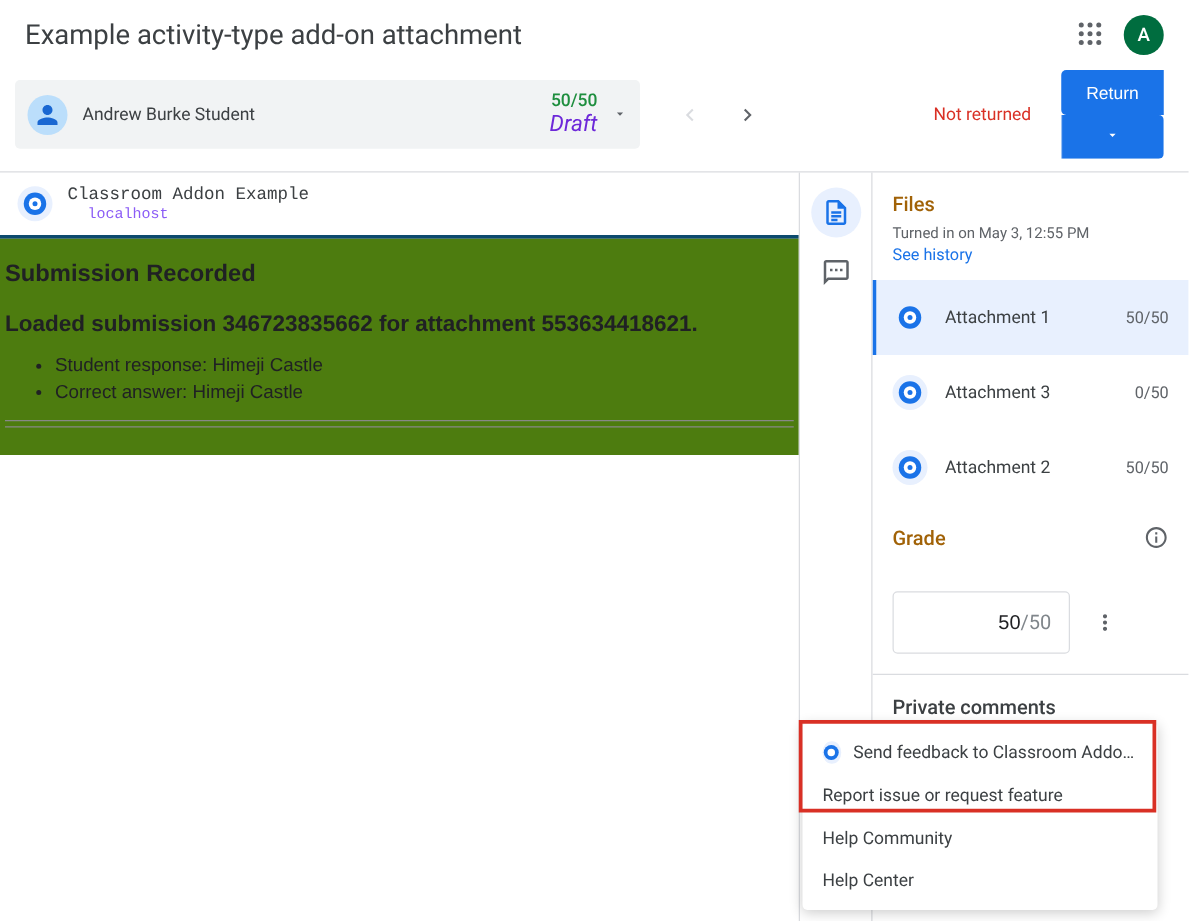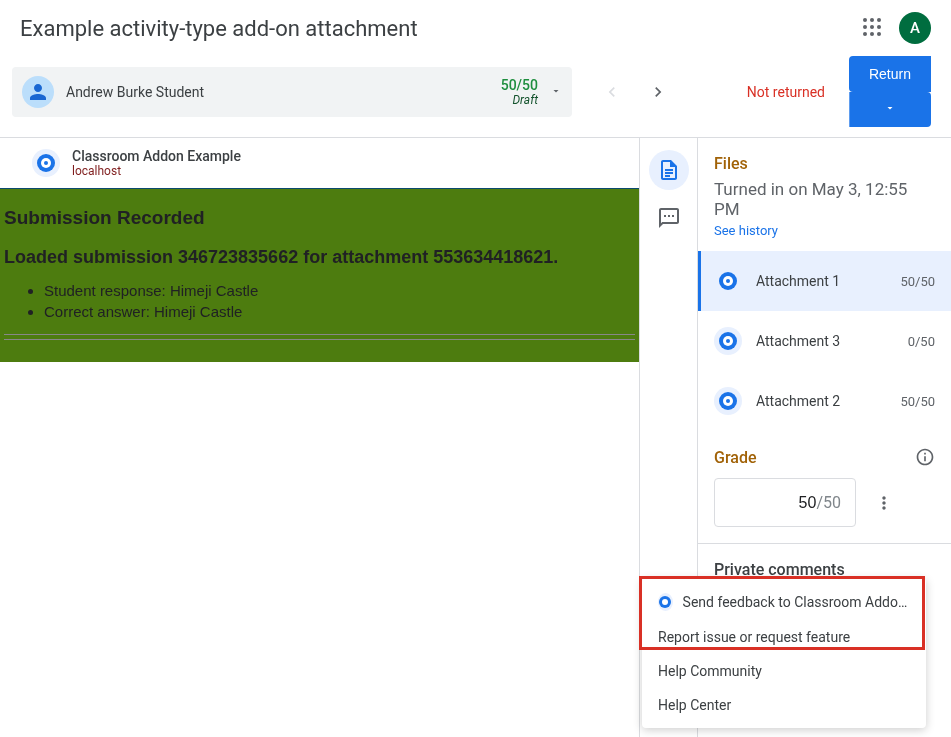--- a/index.html
+++ b/index.html
@@ -6,75 +6,75 @@
 body { font-family: "Google Sans", Roboto, Arial, sans-serif; color: #202124; background: #fff; width: 951px; height: 737px; overflow: hidden; position: relative; }
 
 .header { display: flex; align-items: center; justify-content: space-between; padding: 12px 20px; }
 .header-title { font-size: 22px; color: #3c4043; font-weight: 400; }
 .header-right { display: flex; align-items: center; gap: 16px; }
 .apps-icon { width: 20px; height: 20px; display: grid; grid-template-columns: repeat(3, 4px); grid-template-rows: repeat(3, 4px); gap: 3px; cursor: pointer; }
 .apps-icon span { background: #5f6368; border-radius: 50%; }
 .avatar { width: 32px; height: 32px; border-radius: 50%; background: #006d3f; color: #fff; display: flex; align-items: center; justify-content: center; font-size: 15px; font-weight: 500; cursor: pointer; }
 
 .toolbar { display: flex; align-items: center; padding: 0 20px 10px 12px; gap: 8px; }
-.student-selector { display: flex; align-items: center; background: #f1f3f4; border-radius: 4px; padding: 9px 10px; width: 560px; cursor: pointer; }
+.student-selector { display: flex; align-items: center; background: #f1f3f4; border-radius: 4px; padding: 9px 10px; width: 500px; cursor: pointer; }
 .student-avatar { width: 32px; height: 32px; border-radius: 50%; background: #bbdefb; display: flex; align-items: center; justify-content: center; margin-right: 12px; }
 .student-avatar svg { width: 24px; height: 24px; fill: #1967d2; }
 .student-name { flex: 1; font-size: 14px; color: #3c4043; }
 .student-score { text-align: right; margin-right: 12px; }
 .student-score .score { color: #1e8e3e; font-size: 14px; font-weight: 500; }
-.student-score .draft { color: #14532d; font-size: 12px; font-style: italic; }
+.student-score .draft { color: #6d28d9; font-size: 18px; font-style: italic; }
 .dropdown-arrow { color: #5f6368; }
 .nav-arrows { display: flex; gap: 6px; margin-left: 12px; }
 .nav-btn { width: 40px; height: 40px; border: none; background: transparent; border-radius: 50%; cursor: pointer; display: flex; align-items: center; justify-content: center; color: #5f6368; }
 .nav-btn:disabled { color: #dadce0; cursor: default; }
 .toolbar-spacer { flex: 1; }
 .not-returned { color: #d93025; font-size: 14px; margin-right: 16px; }
 .return-group { display: flex; flex-direction: column; }
 .return-btn { background: #1a73e8; color: #fff; border: none; padding: 10px 20px; font-size: 14px; font-weight: 500; border-radius: 4px 0 0 4px; cursor: pointer; }
 .return-dd { background: #1a73e8; color: #fff; border: none; border-left: 1px solid rgba(255,255,255,.3); padding: 10px 12px; border-radius: 0 4px 4px 0; cursor: pointer; }
 
 .content { display: flex; height: calc(100% - 108px); border-top: 1px solid #dadce0; }
 .main-panel { flex: 1; display: flex; flex-direction: column; min-width: 0; }
-.addon-header { display: flex; align-items: center; padding: 10px 32px; border-bottom: 1px solid #0c4a6e; gap: 12px; }
+.addon-header { display: flex; align-items: center; padding: 10px 14px; border-bottom: 3px solid #0c4a6e; gap: 12px; font-family: Liberation Mono, monospace; }
 .addon-icon { width: 28px; height: 28px; border-radius: 50%; background: #e8f0fe; display: flex; align-items: center; justify-content: center; }
 .addon-icon-inner { width: 18px; height: 18px; border-radius: 50%; background: #1a73e8; position: relative; }
 .addon-icon-inner::after { content: ""; position: absolute; top: 4px; left: 4px; width: 10px; height: 10px; border-radius: 50%; background: #fff; }
 .addon-icon-inner::before { content: ""; position: absolute; top: 7px; left: 7px; width: 4px; height: 4px; border-radius: 50%; background: #1a73e8; z-index: 1; }
 .addon-title { font-size: 14px; font-weight: 500; color: #3c4043; }
-.addon-sub { font-size: 12px; color: #7f1d1d; }
+.addon-sub { font-size: 12px; color: #8b5cf6; margin-left: 16px; }
 .iframe-body { padding: 18px 4px; overflow: auto; background: #4d7c0f; }
 .iframe-body h2 { font-size: 19px; margin-bottom: 18px; font-weight: 700; font-family: Arial, sans-serif;}
 .iframe-body p { font-size: 18px; margin-bottom: 14px; font-weight: 700; font-family: Arial, sans-serif;}
 .iframe-body ul { margin: 0 0 14px 40px; font-size: 15px; font-family: Arial, sans-serif;}
 .iframe-body li { margin-bottom: 4px; }
 .iframe-body hr { border: none; border-top: 1px solid #888; margin: 4px 0; }
 
 .side-tabs { width: 58px; border-left: 1px solid #dadce0; display: flex; flex-direction: column; align-items: center; padding-top: 12px; gap: 8px; }
 .side-tab { width: 40px; height: 40px; border-radius: 50%; display: flex; align-items: center; justify-content: center; cursor: pointer; }
 .side-tab.active { background: #e8f0fe; }
 .side-tab svg { width: 24px; height: 24px; }
 
 .right-panel { width: 254px; border-left: 1px solid #dadce0; overflow-y: auto; position: relative;}
 .panel-section { padding: 16px 16px 12px 16px; border-bottom: 1px solid #dadce0; }
 .panel-section.no-border { border-bottom: none; }
 .section-title { font-size: 16px; font-weight: 500; color: #a16207; margin-bottom: 6px; }
-.section-meta { font-size: 17px; color: #5f6368; }
+.section-meta { font-size: 12px; color: #5f6368; }
 .see-history { font-size: 13px; color: #1a73e8; cursor: pointer; display: inline-block; margin-top: 4px; }
 
 .attachments { }
 .attachment-row { display: flex; align-items: center; padding: 16px; gap: 14px; cursor: pointer; position: relative; }
 .attachment-row.active { background: #e8f0fe; }
 .attachment-row.active::before { content: ""; position: absolute; left: 0; top: 0; bottom: 0; width: 3px; background: #1a73e8; }
 .att-icon { width: 28px; height: 28px; border-radius: 50%; background: #e8f0fe; display: flex; align-items: center; justify-content: center; flex-shrink: 0;}
 .att-name { flex: 1; font-size: 14px; color: #3c4043; }
 .att-score { font-size: 13px; color: #5f6368; }
 
 .grade-section { padding: 16px; border-bottom: 1px solid #dadce0; }
-.grade-head { display: flex; justify-content: space-between; align-items: center; margin-bottom: 11px; }
+.grade-head { display: flex; justify-content: space-between; align-items: center; margin-bottom: 33px; }
 .grade-row { display: flex; align-items: center; gap: 10px; }
 .grade-input-wrap { border: 1px solid #dadce0; border-radius: 4px; padding: 14px 14px; display: flex; align-items: baseline; width: 142px; justify-content: flex-end; }
 .grade-input { border: none; outline: none; font-size: 16px; text-align: right; width: 60px; color: #202124; }
 .grade-denom { color: #80868b; font-size: 16px; }
 .more-btn { width: 36px; height: 36px; border: none; background: transparent; border-radius: 50%; cursor: pointer; display: flex; align-items: center; justify-content: center; color: #5f6368;}
 
 .pc-section { padding: 16px; }
 .pc-title { font-size: 16px; font-weight: 500; color: #3c4043; }
 
 .popup-menu { position: absolute; left: 642px; top: 578px; width: 284px; background: #fff; border-radius: 4px; box-shadow: 0 2px 10px rgba(0,0,0,.2); padding: 6px 0; z-index: 10; }

